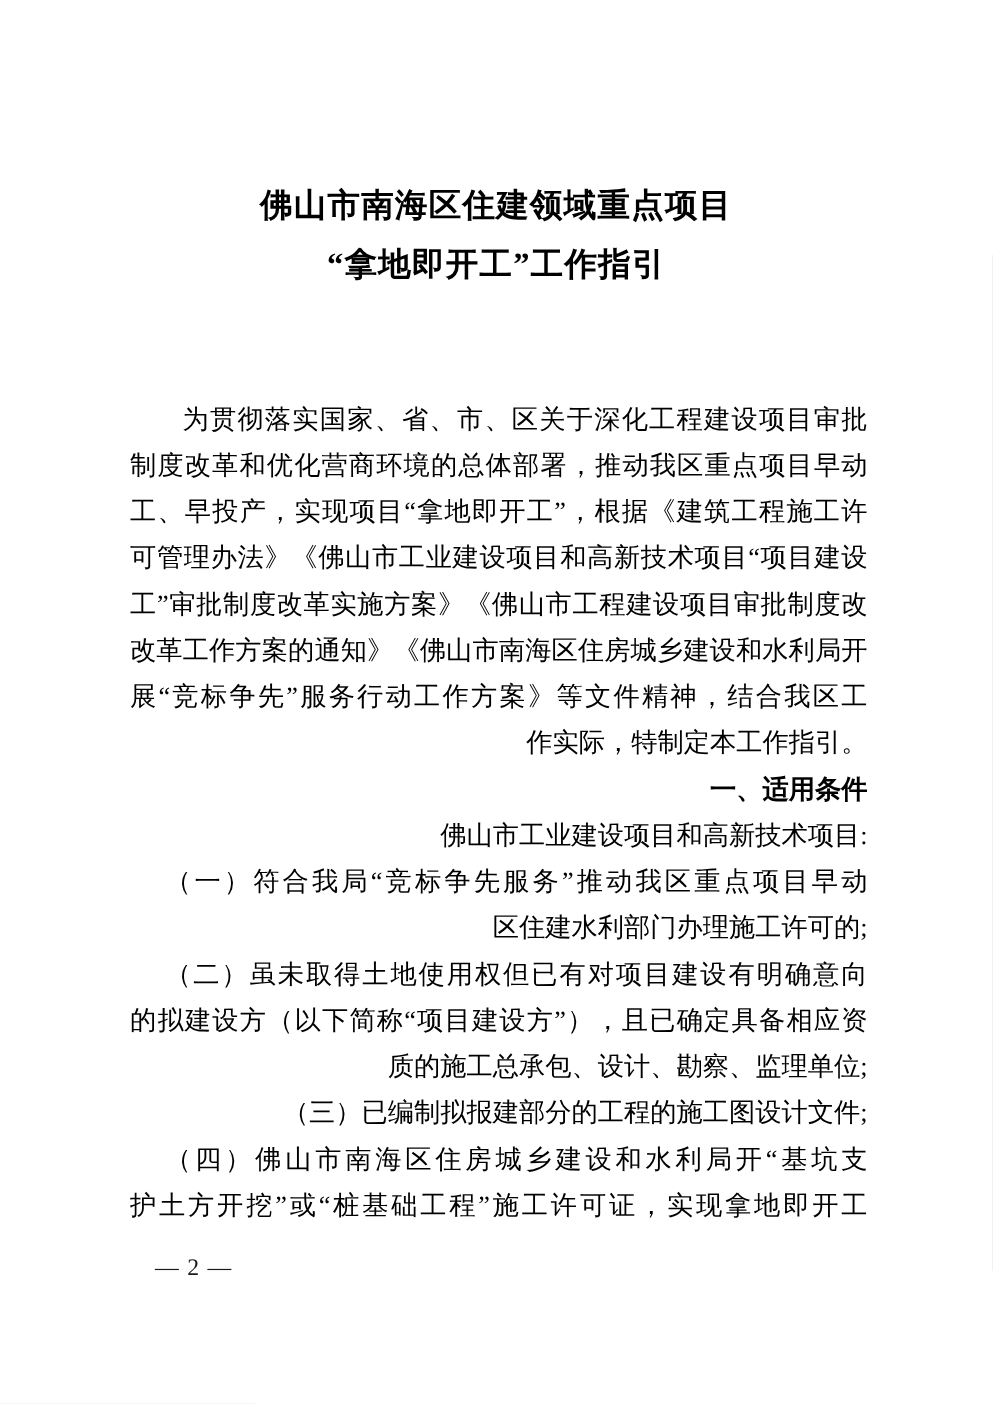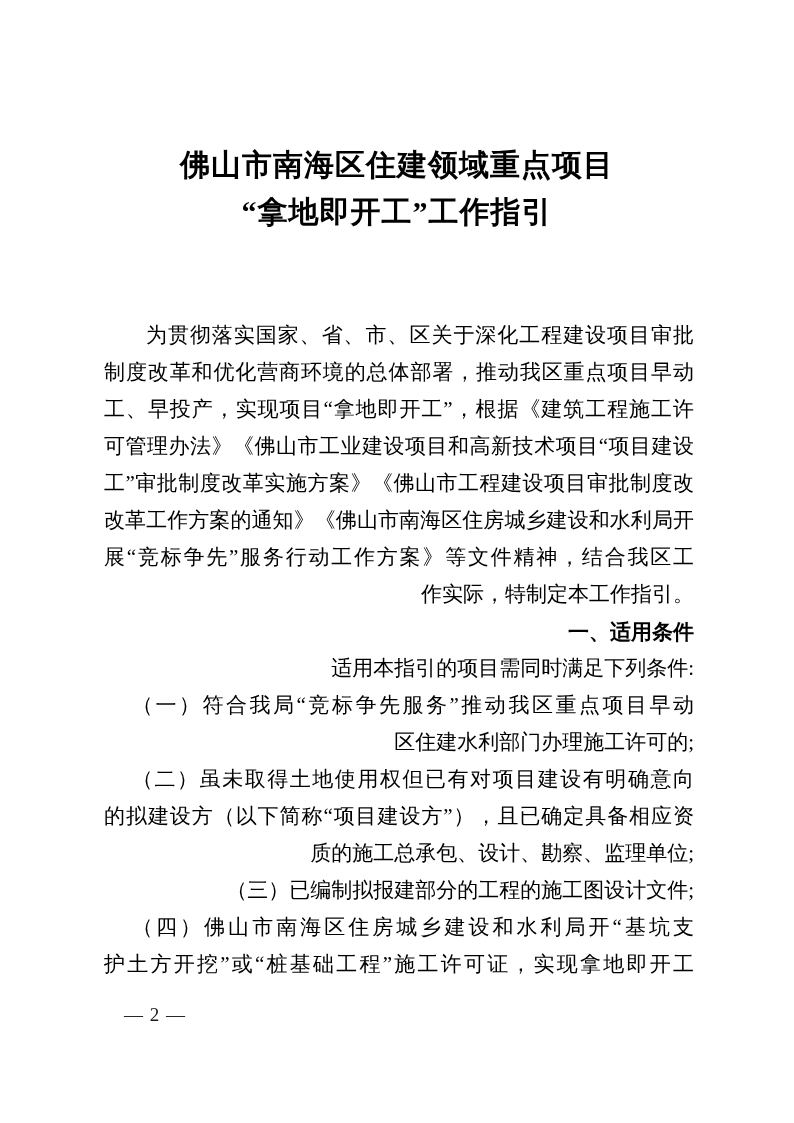--- a/index.html
+++ b/index.html
@@ -10,21 +10,21 @@
     background:#ffffff;
     color:#000000;
     font-family:"Liberation Serif","DejaVu Serif",serif;
     overflow:hidden;
   }
   .title{
     position:absolute;
     top:141px;left:0;width:100%;
     text-align:center;
     font-weight:bold;
-    font-size:30px;
+    font-size:26px;
     line-height:47px;
     letter-spacing:1px;
   }
   .body{
     position:absolute;
     top:277px;left:104px;width:590px;margin-top:40px;
   }
   .line{
     height:37px;
     line-height:37px;
@@ -63,21 +63,21 @@
   <div class="body" id="doc-body">
       <div class="line fill ind2">为贯彻落实国家、省、市、区关于深化工程建设项目审批</div>
       <div class="line fill">制度改革和优化营商环境的总体部署，推动我区重点项目早动</div>
       <div class="line fill">工、早投产，实现项目“拿地即开工”，根据《建筑工程施工许</div>
       <div class="line fill">可管理办法》《佛山市工业建设项目和高新技术项目“项目建设方</div>
       <div class="line fill">工”审批制度改革实施方案》《佛山市工程建设项目审批制度改</div>
       <div class="line fill">改革工作方案的通知》《佛山市南海区住房城乡建设和水利局开</div>
       <div class="line fill">展“竞标争先”服务行动工作方案》等文件精神，结合我区工</div>
       <div class="line">作实际，特制定本工作指引。</div>
       <div class="line heading ind2">一、适用条件</div>
-      <div class="line ind2">适用本指引的项目需同时满足下列条件:</div>
+      <div class="line ind2">佛山市工业建设项目和高新技术项目:</div>
       <div class="line fill ind1">（一）符合我局“竞标争先服务”推动我区重点项目早动</div>
       <div class="line">区住建水利部门办理施工许可的;</div>
       <div class="line fill ind1">（二）虽未取得土地使用权但已有对项目建设有明确意向</div>
       <div class="line fill">的拟建设方（以下简称“项目建设方”），且已确定具备相应资</div>
       <div class="line">质的施工总承包、设计、勘察、监理单位;</div>
       <div class="line ind1">（三）已编制拟报建部分的工程的施工图设计文件;</div>
       <div class="line fill ind1">（四）佛山市南海区住房城乡建设和水利局开“基坑支</div>
       <div class="line fill">护土方开挖”或“桩基础工程”施工许可证，实现拿地即开工</div>
     </div>
 

